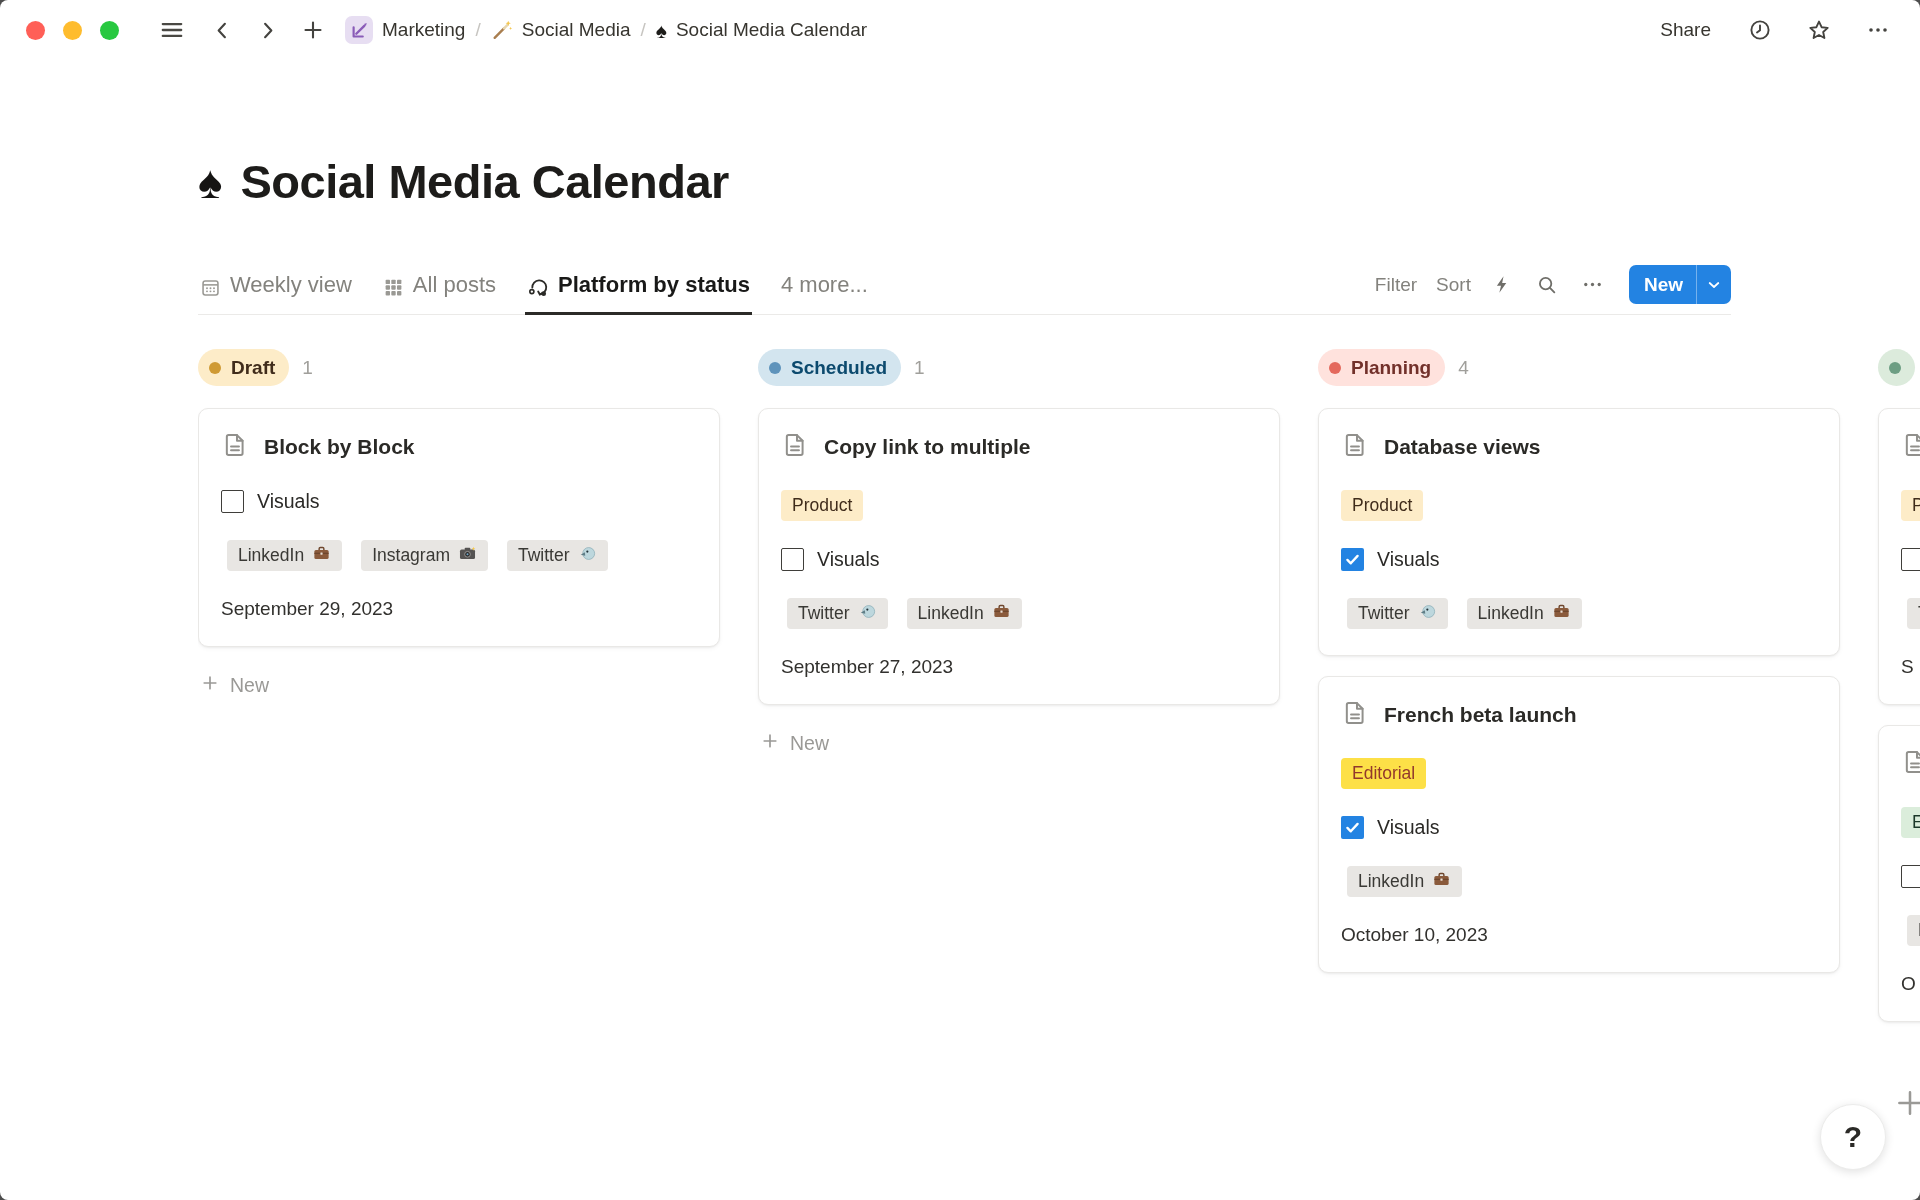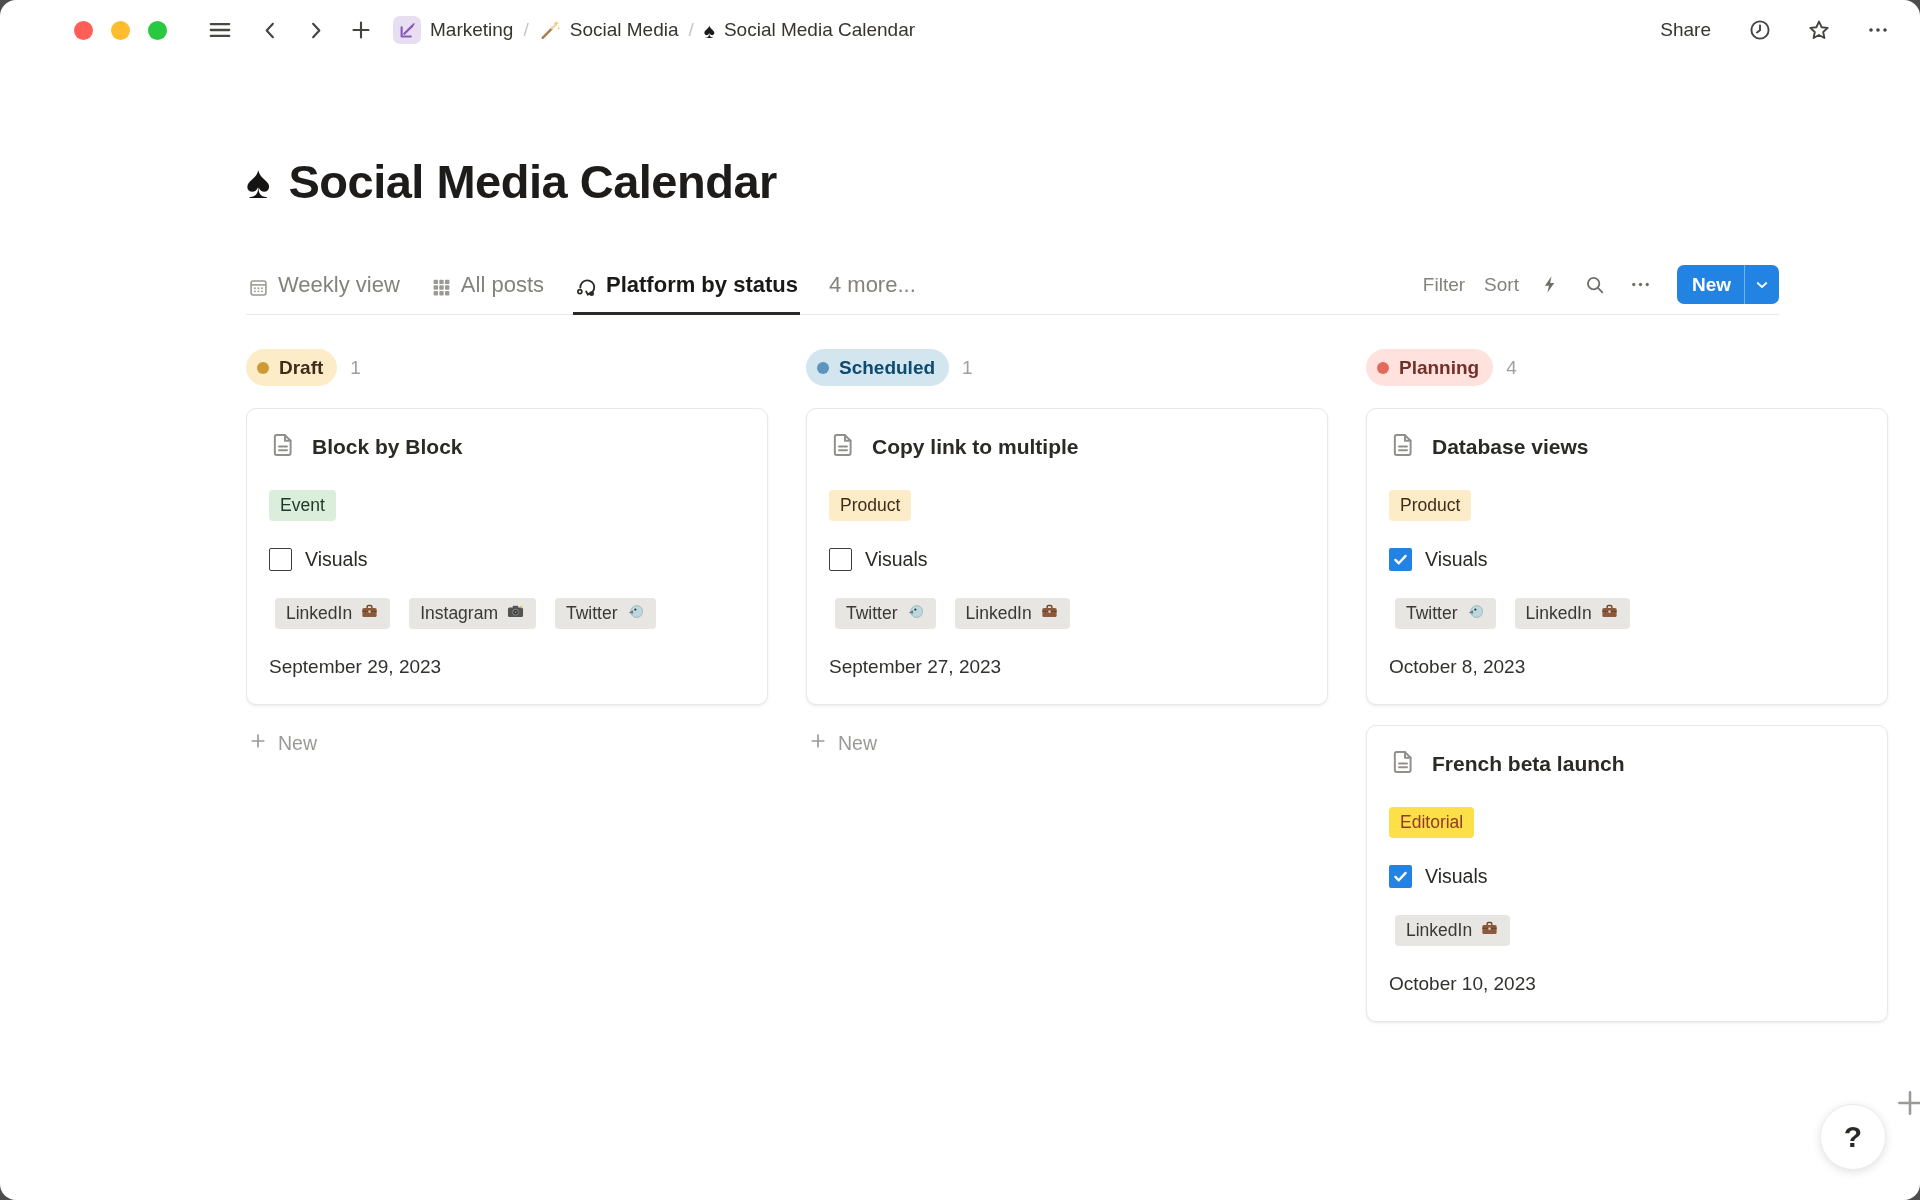--- a/index.html
+++ b/index.html
@@ -1,17 +1,17 @@
 <!DOCTYPE html>
 <html><head>
 <meta charset="utf-8">
 <style>
   html,body{margin:0;padding:0;width:1920px;height:1200px;overflow:hidden;background:#4d4d4d;
     font-family:"Liberation Sans","DejaVu Sans",sans-serif;-webkit-font-smoothing:antialiased;}
-  .window{position:absolute;inset:0;background:#fff;border-radius:16px;overflow:hidden;color:#2b2a27;padding-left:48px;}
+  .window{position:absolute;inset:0;background:#fff;border-radius:8px;overflow:hidden;color:#2b2a27;}
 
   
   .topbar{height:60px;display:flex;align-items:center;padding:0 26px;gap:0;}
   .traffic{display:flex;gap:18px;align-items:center;}
   .tl{width:19px;height:19px;border-radius:50%;display:inline-block;}
   .tl.red{background:#ff5f57}.tl.yellow{background:#febc2e}.tl.green{background:#28c840}
   .tb-btn{background:none;border:none;padding:4px;display:flex;align-items:center;justify-content:center;cursor:pointer;}
   .tb-btn.hamburger{margin-left:36px;}
   .tb-nav{display:flex;align-items:center;gap:14px;margin-left:18px;}
   .breadcrumb{display:flex;align-items:center;margin-left:16px;font-size:19px;color:#37352f;}
@@ -264,23 +264,20 @@
         <div class="cards">
           <article class="card">
             <div class="crow title-row">
               <span class="icn"><svg viewBox="0 0 24 24" width="28" height="28" fill="none" stroke="#91908c" stroke-width="1.7" stroke-linejoin="round" stroke-linecap="round">
                   <path d="M6.5 3.5h7.2l4.8 4.8V19a1.5 1.5 0 0 1-1.5 1.5H6.5A1.5 1.5 0 0 1 5 19V5a1.5 1.5 0 0 1 1.5-1.5z"></path>
                   <path d="M13.7 3.5v4.8h4.8"></path>
                   <path d="M8.6 13.2h6.8M8.6 16.4h6.8"></path>
                 </svg></span>
               <span class="ctitle">Block by Block</span>
             </div>
-            <div class="crow">
-              <span class="tag" style="background:#dbeddb;color:#1c3829">Event</span>
-            </div>
             <div class="crow check-row">
          <span class="cb off"></span>
          <span class="cb-label">Visuals</span>
        </div>
             <div class="crow plats">
               <span class="plat">
                 <span>LinkedIn</span>
                 <span class="icn"><svg viewBox="0 0 24 24" width="19" height="19">
                     <rect x="3" y="7.5" width="18" height="11.5" rx="2" fill="#8a5a3b"></rect>
                     <path d="M9 7.5V6a1.6 1.6 0 0 1 1.6-1.6h2.8A1.6 1.6 0 0 1 15 6v1.5" fill="none" stroke="#6e462d" stroke-width="1.8"></path>
@@ -412,21 +409,20 @@
               <span class="plat">
                 <span>LinkedIn</span>
                 <span class="icn"><svg viewBox="0 0 24 24" width="19" height="19">
                     <rect x="3" y="7.5" width="18" height="11.5" rx="2" fill="#8a5a3b"></rect>
                     <path d="M9 7.5V6a1.6 1.6 0 0 1 1.6-1.6h2.8A1.6 1.6 0 0 1 15 6v1.5" fill="none" stroke="#6e462d" stroke-width="1.8"></path>
                     <rect x="3" y="11" width="18" height="1.6" fill="#6e462d"></rect>
                     <rect x="10.6" y="10.6" width="2.8" height="3" rx=".6" fill="#e9ddd2"></rect>
                   </svg></span>
               </span>
             </div>
-            <div class="crow cdate">October 8, 2023</div>
           </article>
           <article class="card">
             <div class="crow title-row">
               <span class="icn"><svg viewBox="0 0 24 24" width="28" height="28" fill="none" stroke="#91908c" stroke-width="1.7" stroke-linejoin="round" stroke-linecap="round">
                   <path d="M6.5 3.5h7.2l4.8 4.8V19a1.5 1.5 0 0 1-1.5 1.5H6.5A1.5 1.5 0 0 1 5 19V5a1.5 1.5 0 0 1 1.5-1.5z"></path>
                   <path d="M13.7 3.5v4.8h4.8"></path>
                   <path d="M8.6 13.2h6.8M8.6 16.4h6.8"></path>
                 </svg></span>
               <span class="ctitle">French beta launch</span>
             </div>

